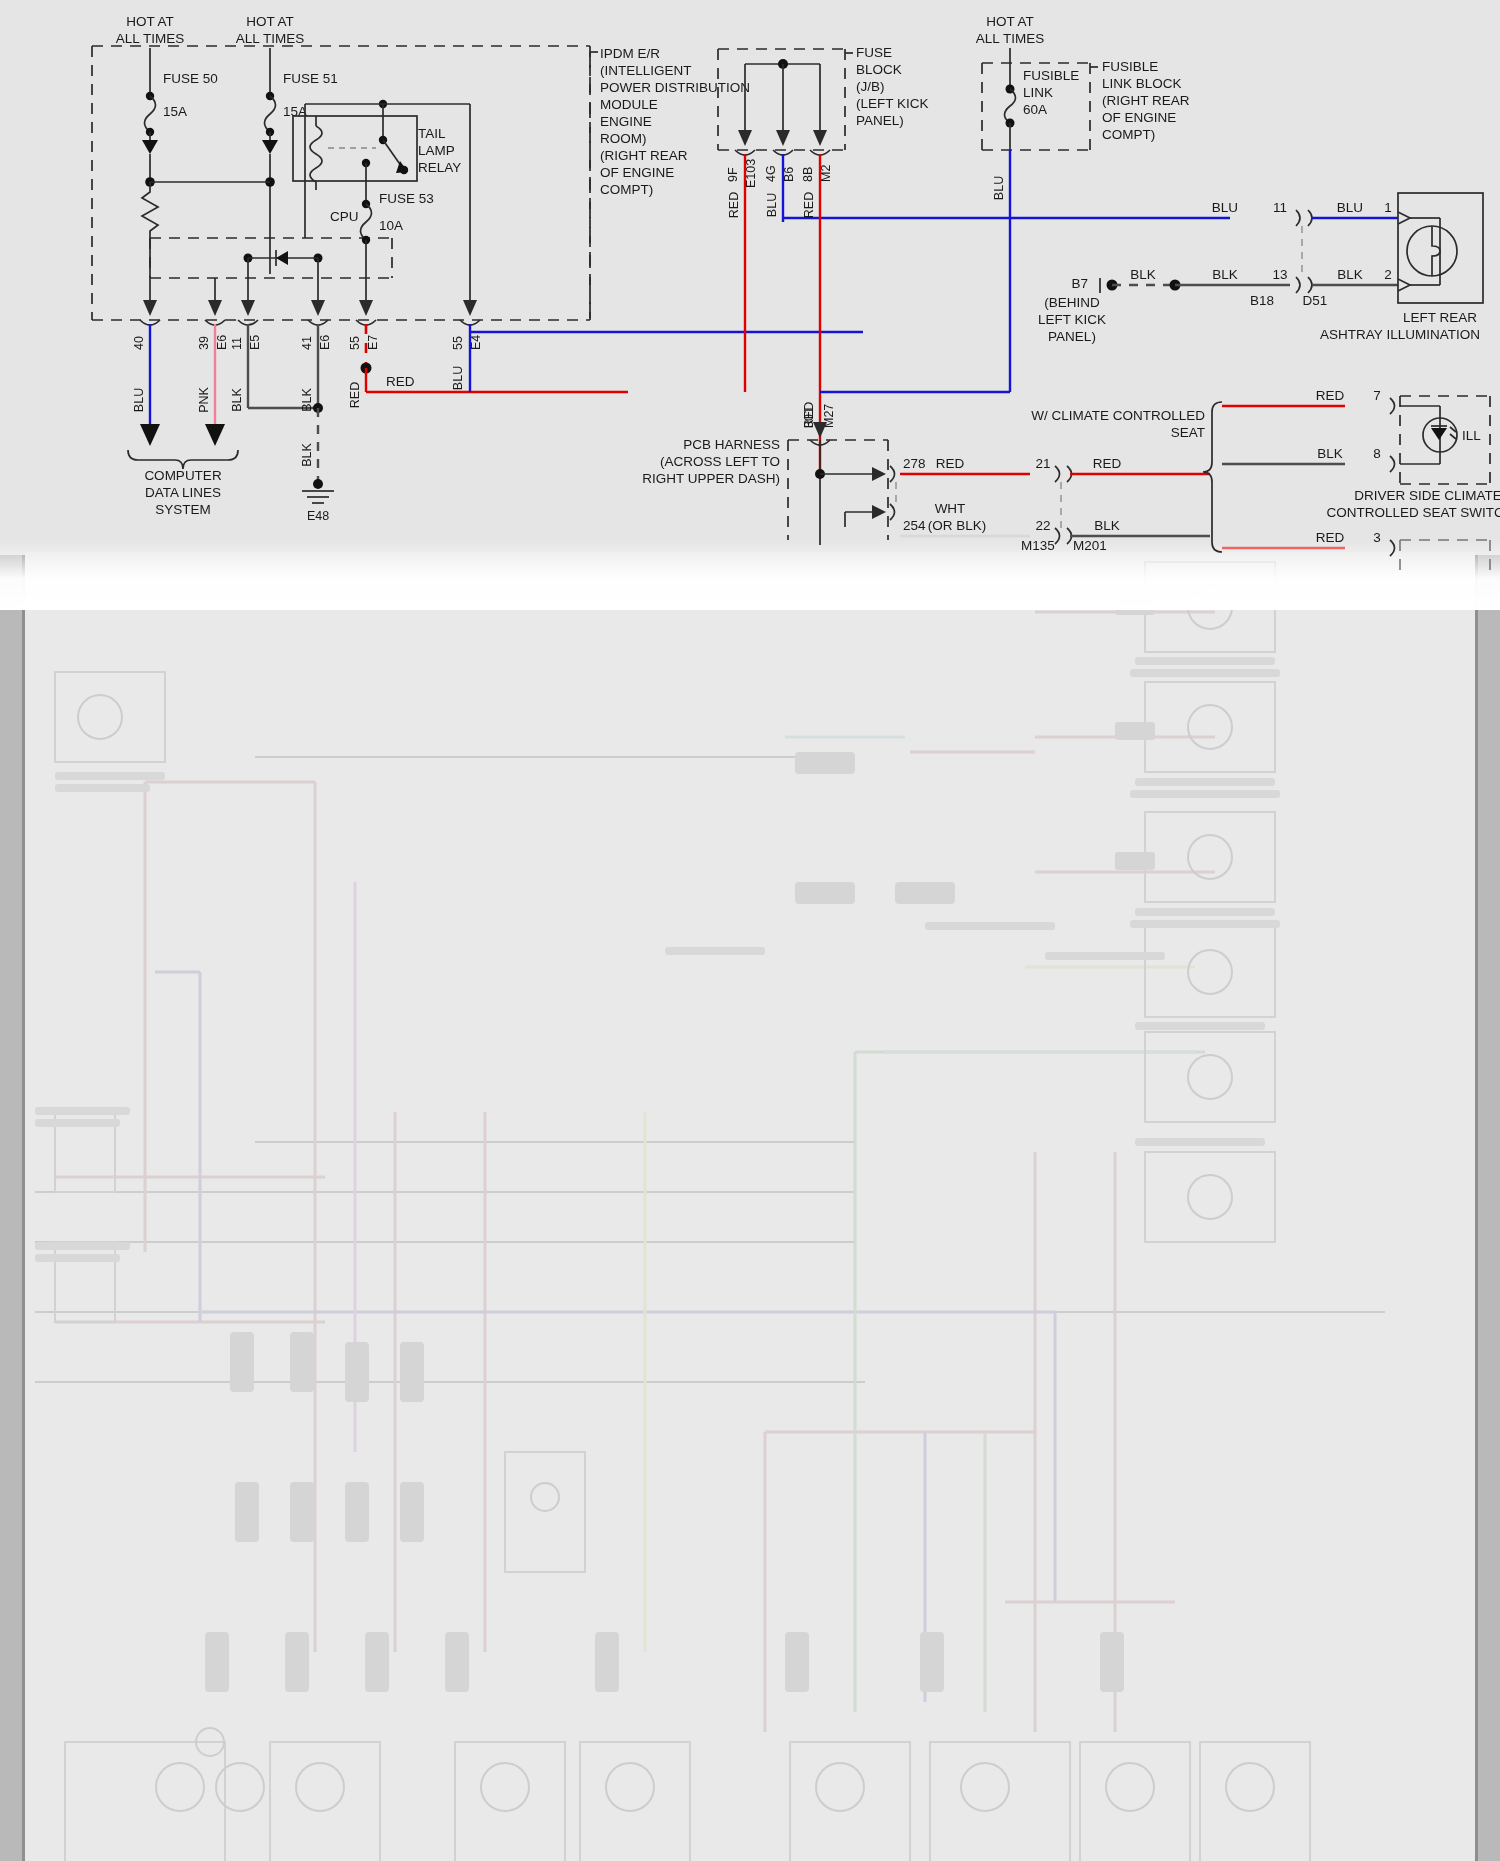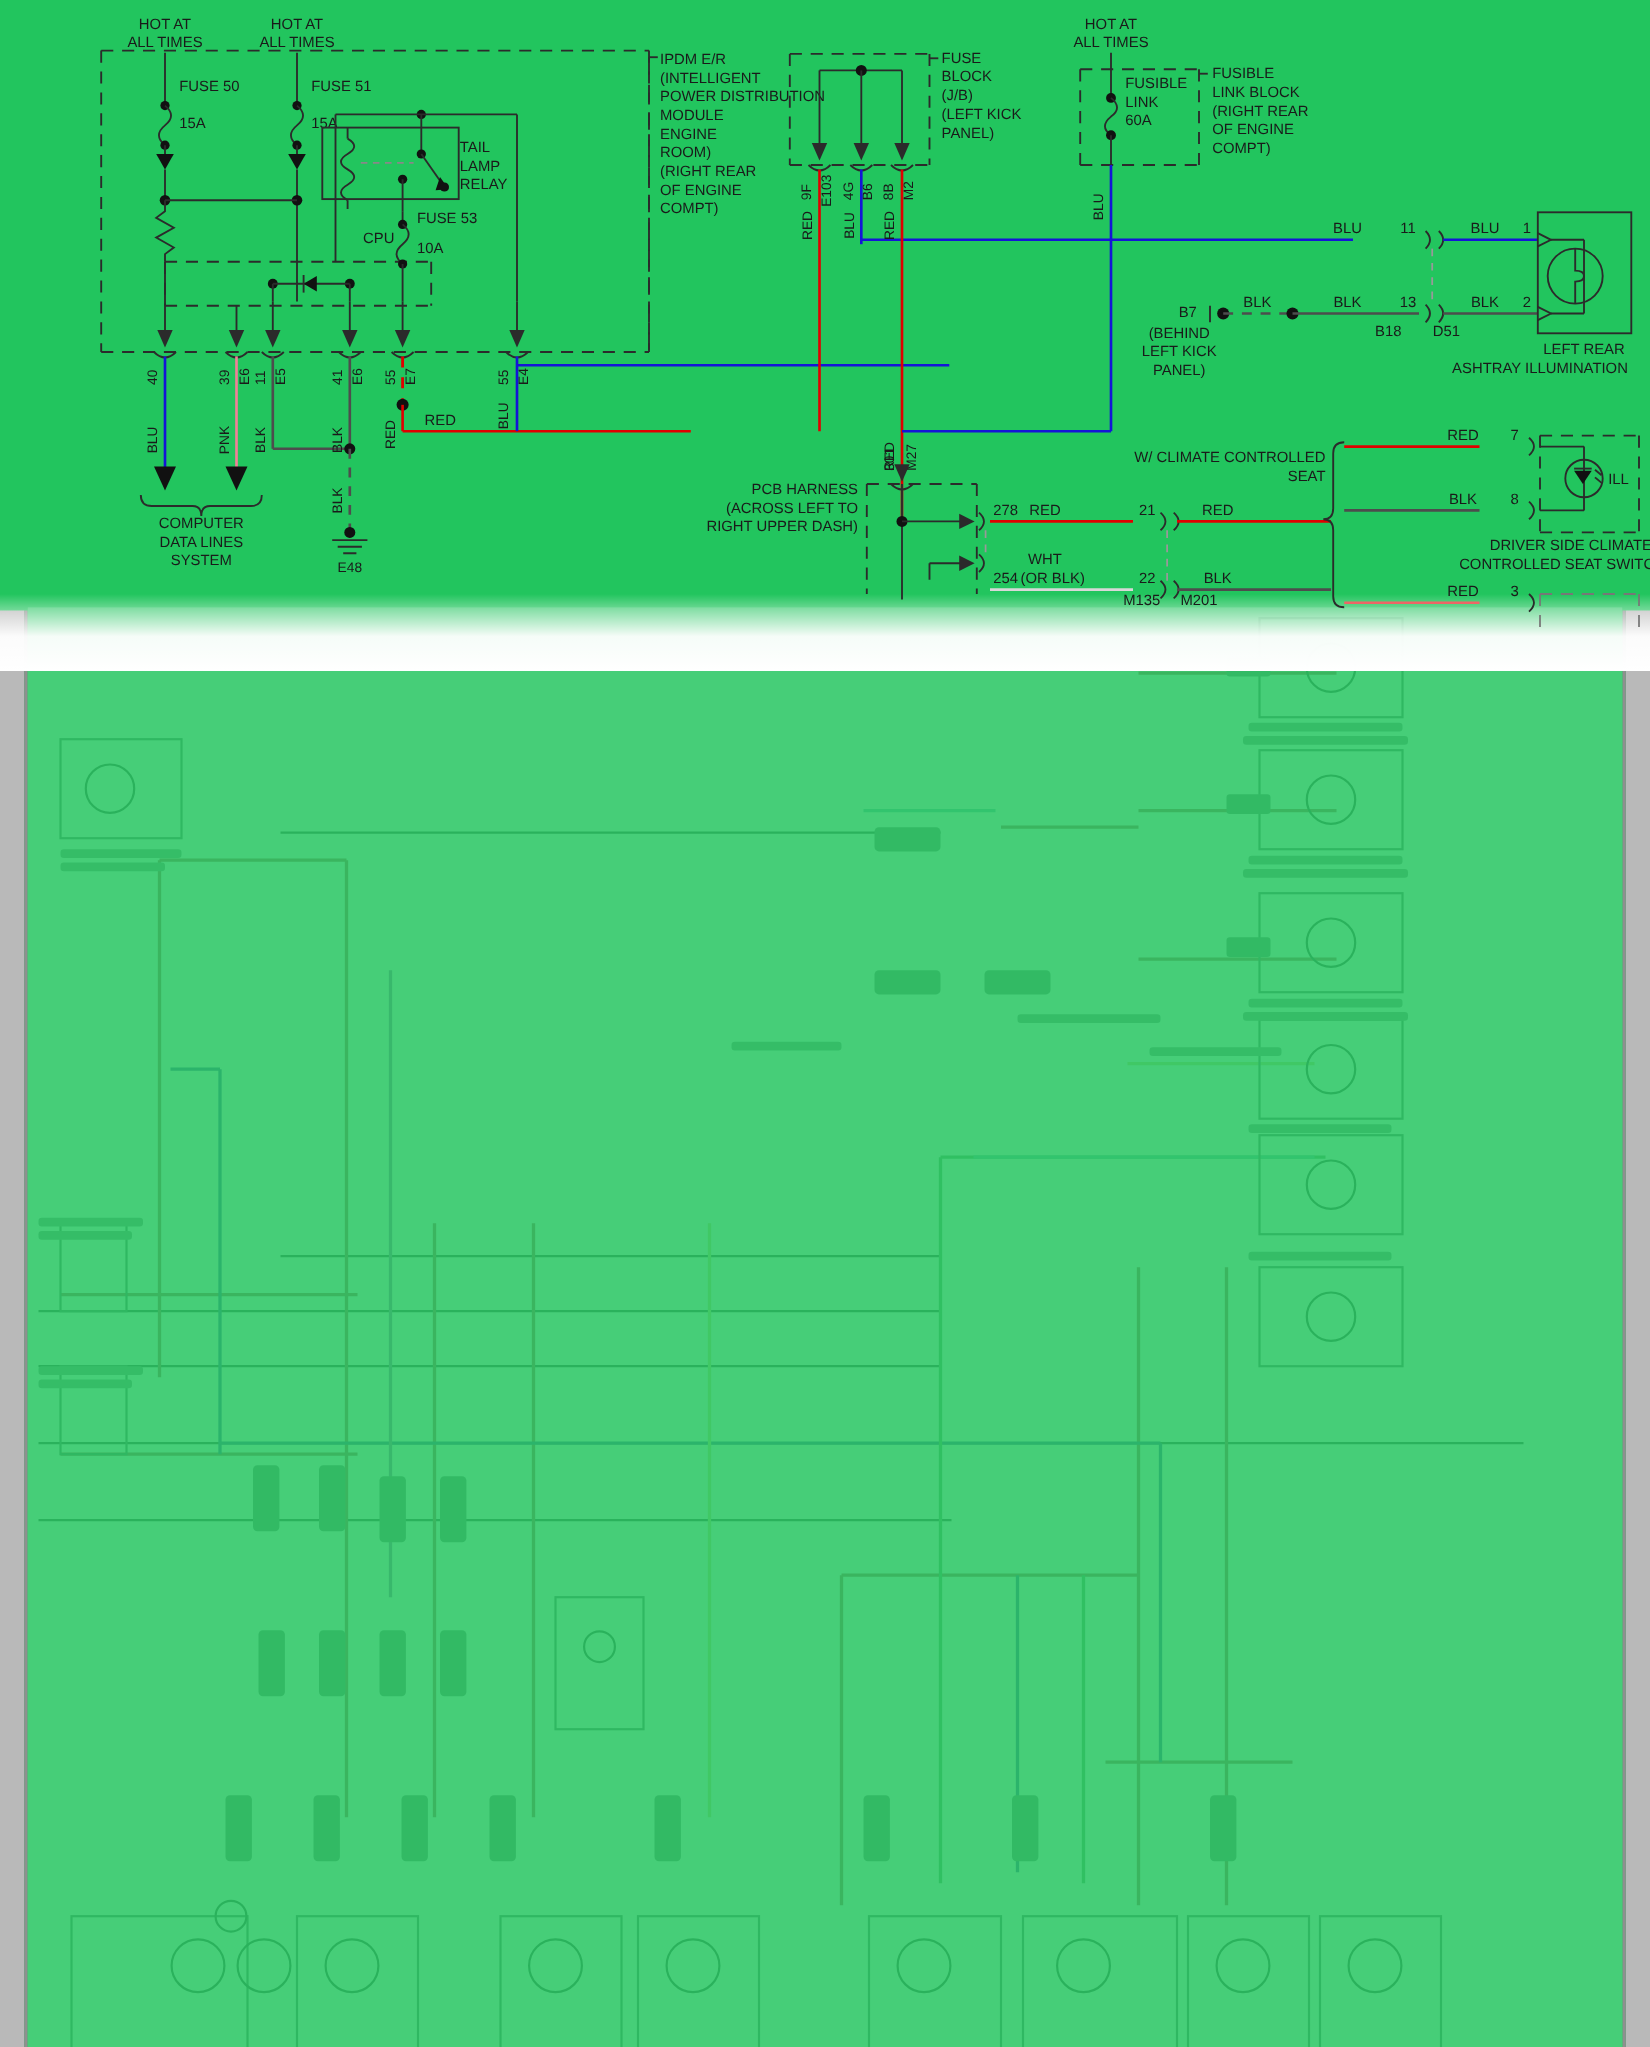--- a/index.html
+++ b/index.html
@@ -5,21 +5,21 @@
   * { box-sizing: border-box; }
   html, body {
     margin: 0; padding: 0;
     background: #ffffff;
     font-family: "Liberation Sans", sans-serif;
   }
   #page {
     position: relative;
     width: 1500px;
     height: 1861px;
-    background: #22c55e;
+    background: #e5e5e5;
     overflow: hidden;
   }
   
   .gutter-left, .gutter-right {
     position: absolute;
     top: 555px;
     height: 1306px;
     width: 22px;
     background: #b9b9b9;
   }

